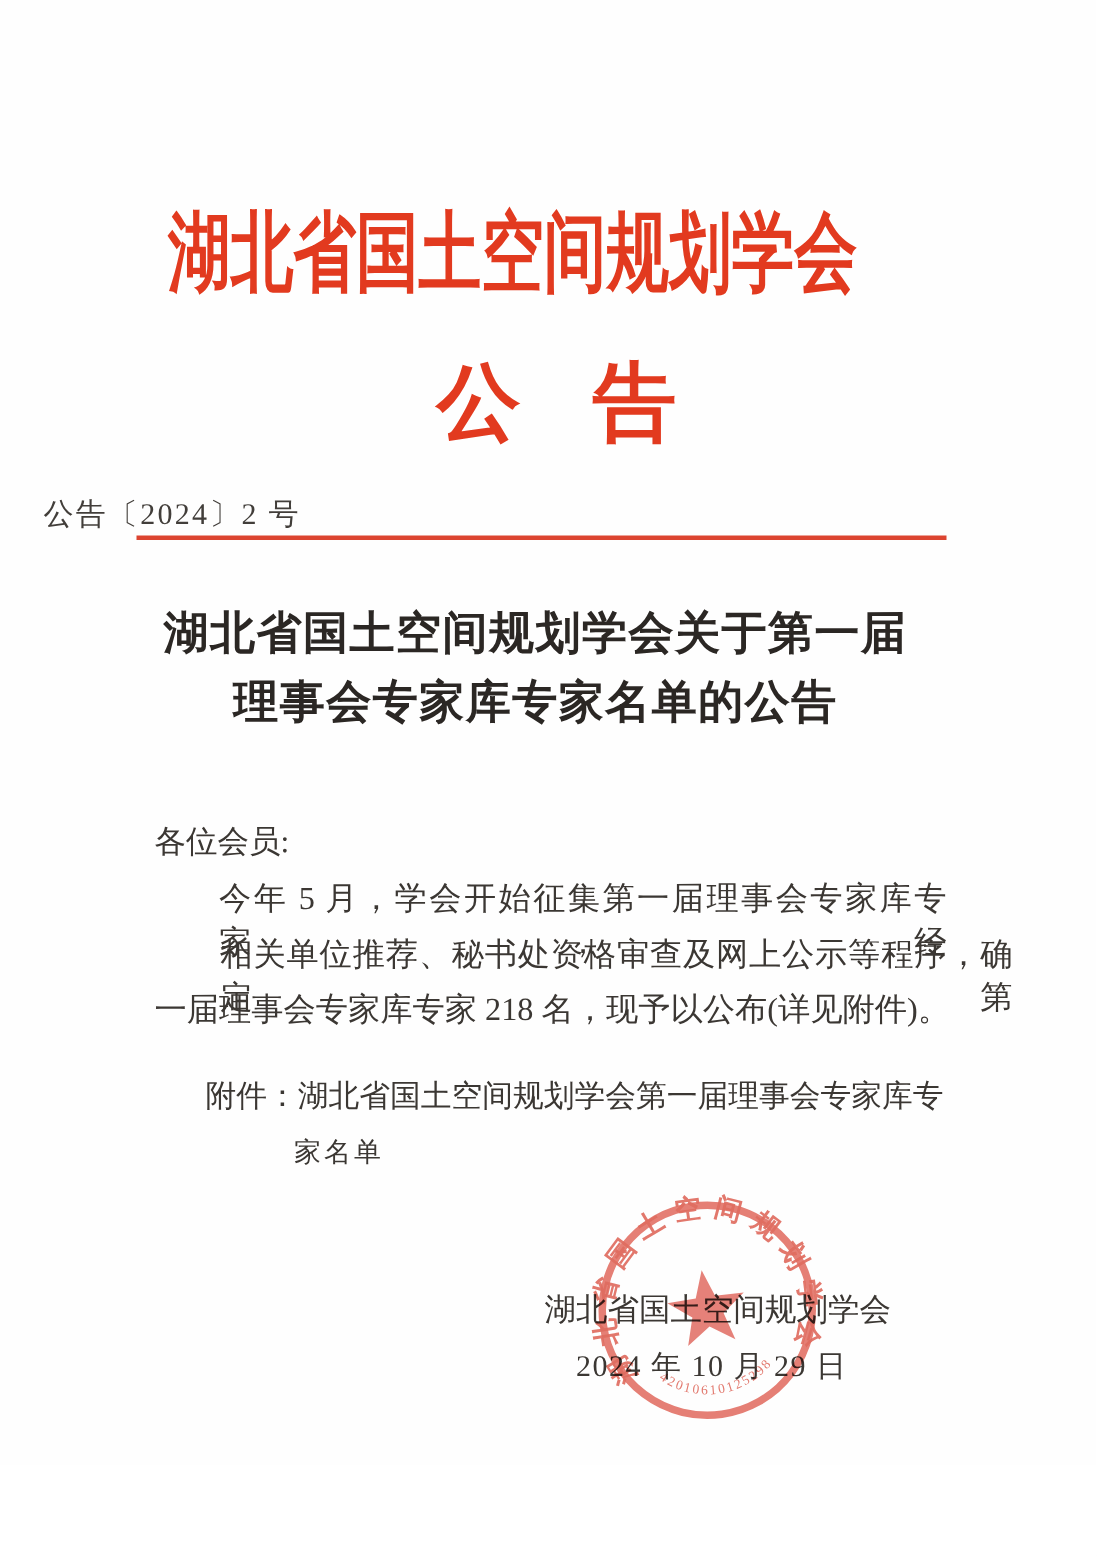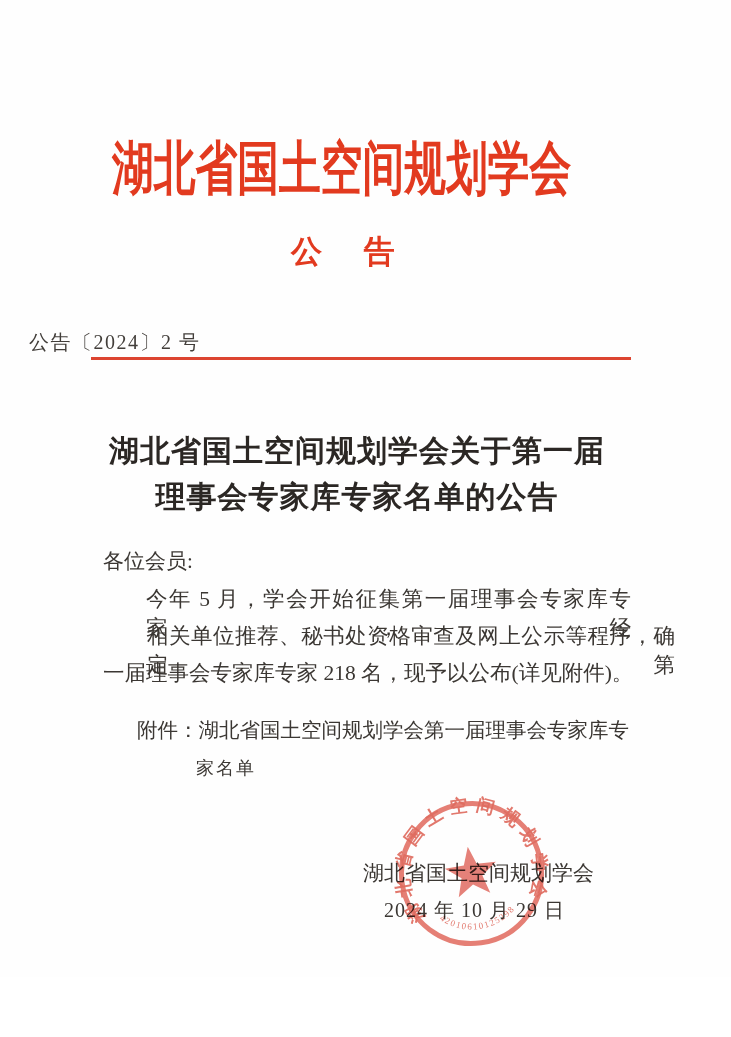--- a/index.html
+++ b/index.html
@@ -26,21 +26,21 @@
     color: #e23a1f;
     white-space: nowrap;
     transform: scaleX(0.72);
     transform-origin: left top;
     letter-spacing: 0px;
   }
   .gonggao {
     position: absolute;
     left: 291px;
     top: 231px;
-    font-size: 31px;
+    font-size: 56px;
     font-weight: bold;
     color: #e23a1f;
     word-spacing: 34px;
     white-space: nowrap;
   }
   .doc-number {
     position: absolute;
     left: 0;
     top: 329px;
     width: 731px;
@@ -55,21 +55,21 @@
     left: 91px;
     top: 357px;
     width: 540px;
     height: 3px;
     background: #dc4430;
   }
   
   .subject {
     position: absolute;
     left: 0;
-    top: 428px;
+    top: 400px;
     width: 714px;
     text-align: center;
     font-size: 30px;
     line-height: 46px;
     font-weight: bold;
     color: #2b2724;
     letter-spacing: 1px;
   }
   
   .salutation {

